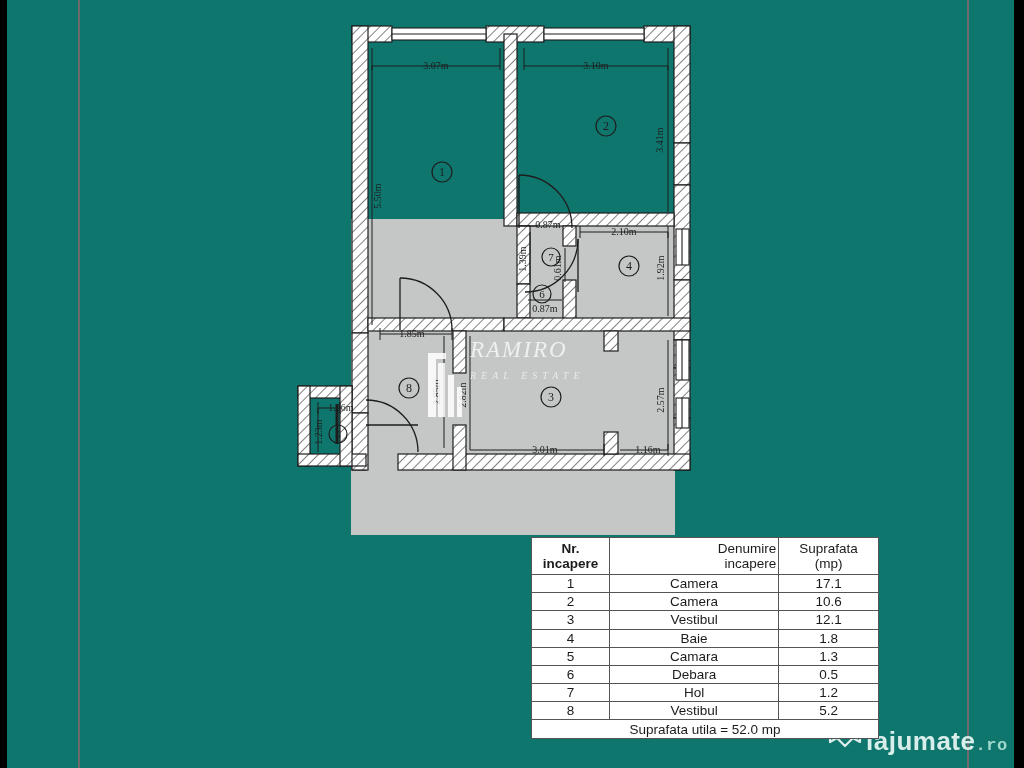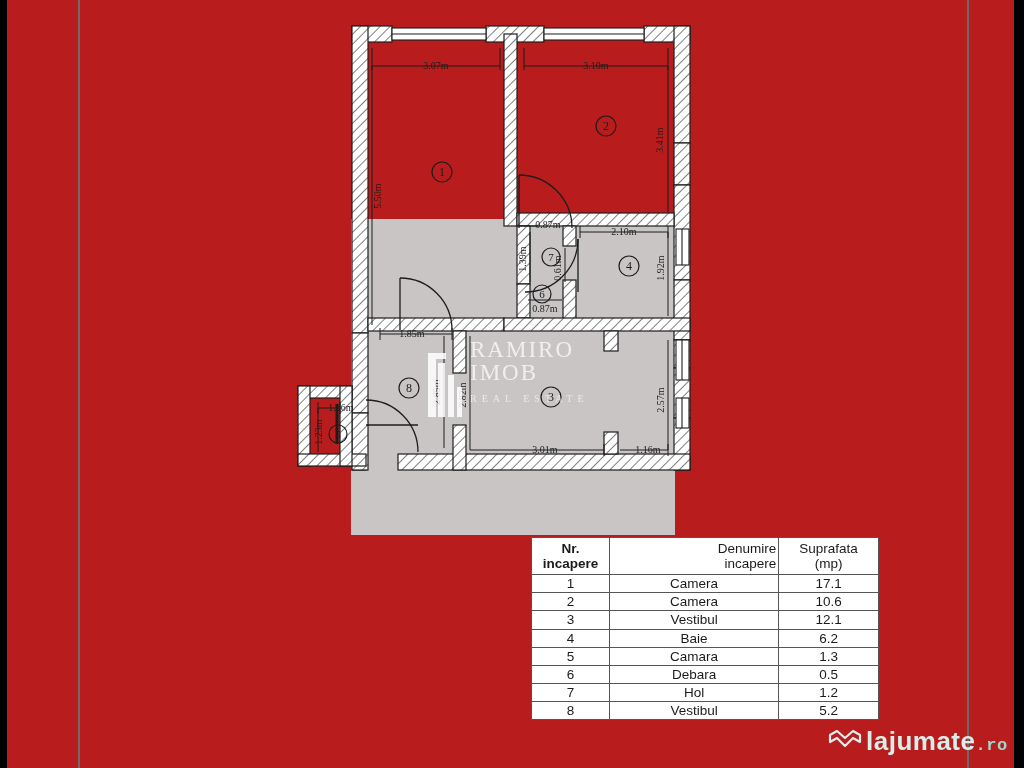--- a/index.html
+++ b/index.html
@@ -7,21 +7,21 @@
   html, body {
     margin: 0; padding: 0;
     width: 1024px; height: 768px;
     background: #ffffff;
     font-family: "Liberation Sans", sans-serif;
     overflow: hidden;
   }
   #root {
     position: relative;
     width: 1024px; height: 768px;
-    background: #b91c1c;
+    background: #0f766e;
   }
   
   .edge-black-left {
     position: absolute; left: 0; top: 0; width: 7px; height: 768px;
     background: #000000;
   }
   .edge-black-right {
     position: absolute; left: 1014px; top: 0; width: 10px; height: 768px;
     background: #000000;
   }
@@ -41,21 +41,21 @@
     opacity: .98;
   }
   
   #plan { position: absolute; left: 0; top: 0; }
   
   .wm-ramiro {
     position: absolute; left: 470px; top: 338px;
     width: 180px; color: #ffffff; opacity: .72;
     font-family: "Liberation Serif", serif;
     letter-spacing: 2px; line-height: 1.0;
-    pointer-events: none; user-select: none;
+    pointer-events: none; user-select: none; font-style: italic;
   }
   .wm-ramiro .l1 { font-size: 23px; }
   .wm-ramiro .l2 { font-size: 23px; }
   .wm-ramiro .l3 { font-size: 10px; letter-spacing: 5px; margin-top: 10px; opacity: .85; }
   .wm-bars {
     position: absolute; left: 414px; top: 345px; width: 60px; height: 80px;
     pointer-events: none;
   }
   .wm-laj {
     position: absolute; left: 828px; top: 726px;
@@ -297,21 +297,20 @@
   </svg>
 
   <svg class="wm-bars" viewBox="0 0 60 80">
     <polygon points="14,8 32,8 32,14 22,14 22,72 14,72" fill="#ffffff" opacity=".85"></polygon>
     <rect x="24" y="18" width="7" height="54" fill="#ffffff" opacity=".85"></rect>
     <rect x="34" y="30" width="6" height="42" fill="#ffffff" opacity=".85"></rect>
     <rect x="43" y="42" width="5" height="30" fill="#ffffff" opacity=".85"></rect>
   </svg>
   <div class="wm-ramiro">
     <div class="l1">RAMIRO</div>
-    <div class="l2">IMOB</div>
     <div class="l3">REAL ESTATE</div>
   </div>
 
   <div class="wm-laj">
     <svg width="34" height="26" viewBox="0 0 34 26">
       <path d="M2 6 L9 2 L17 9 L25 2 L32 6 L32 13 L25 9 L17 17 L9 9 L2 13 Z" fill="none" stroke="#dfeeec" stroke-width="2.2" stroke-linejoin="round"></path>
     </svg>
     <span class="txt"><span>lajumate</span><span class="ro">.ro</span></span>
   </div>
 
@@ -344,21 +343,21 @@
           <td>10.6</td>
         </tr>
         <tr>
           <td>3</td>
           <td>Vestibul</td>
           <td>12.1</td>
         </tr>
         <tr>
           <td>4</td>
           <td>Baie</td>
-          <td>6.2</td>
+          <td>1.8</td>
         </tr>
         <tr>
           <td>5</td>
           <td>Camara</td>
           <td>1.3</td>
         </tr>
         <tr>
           <td>6</td>
           <td>Debara</td>
           <td>0.5</td>
@@ -368,16 +367,19 @@
           <td>Hol</td>
           <td>1.2</td>
         </tr>
         <tr>
           <td>8</td>
           <td>Vestibul</td>
           <td>5.2</td>
         </tr>
       </tbody>
     <tfoot id="tfoot">
+        <tr>
+          <td colspan="3">Suprafata utila = 52.0 mp</td>
+        </tr>
       </tfoot>
   </table>
 
 </div>
 
 </body></html>

